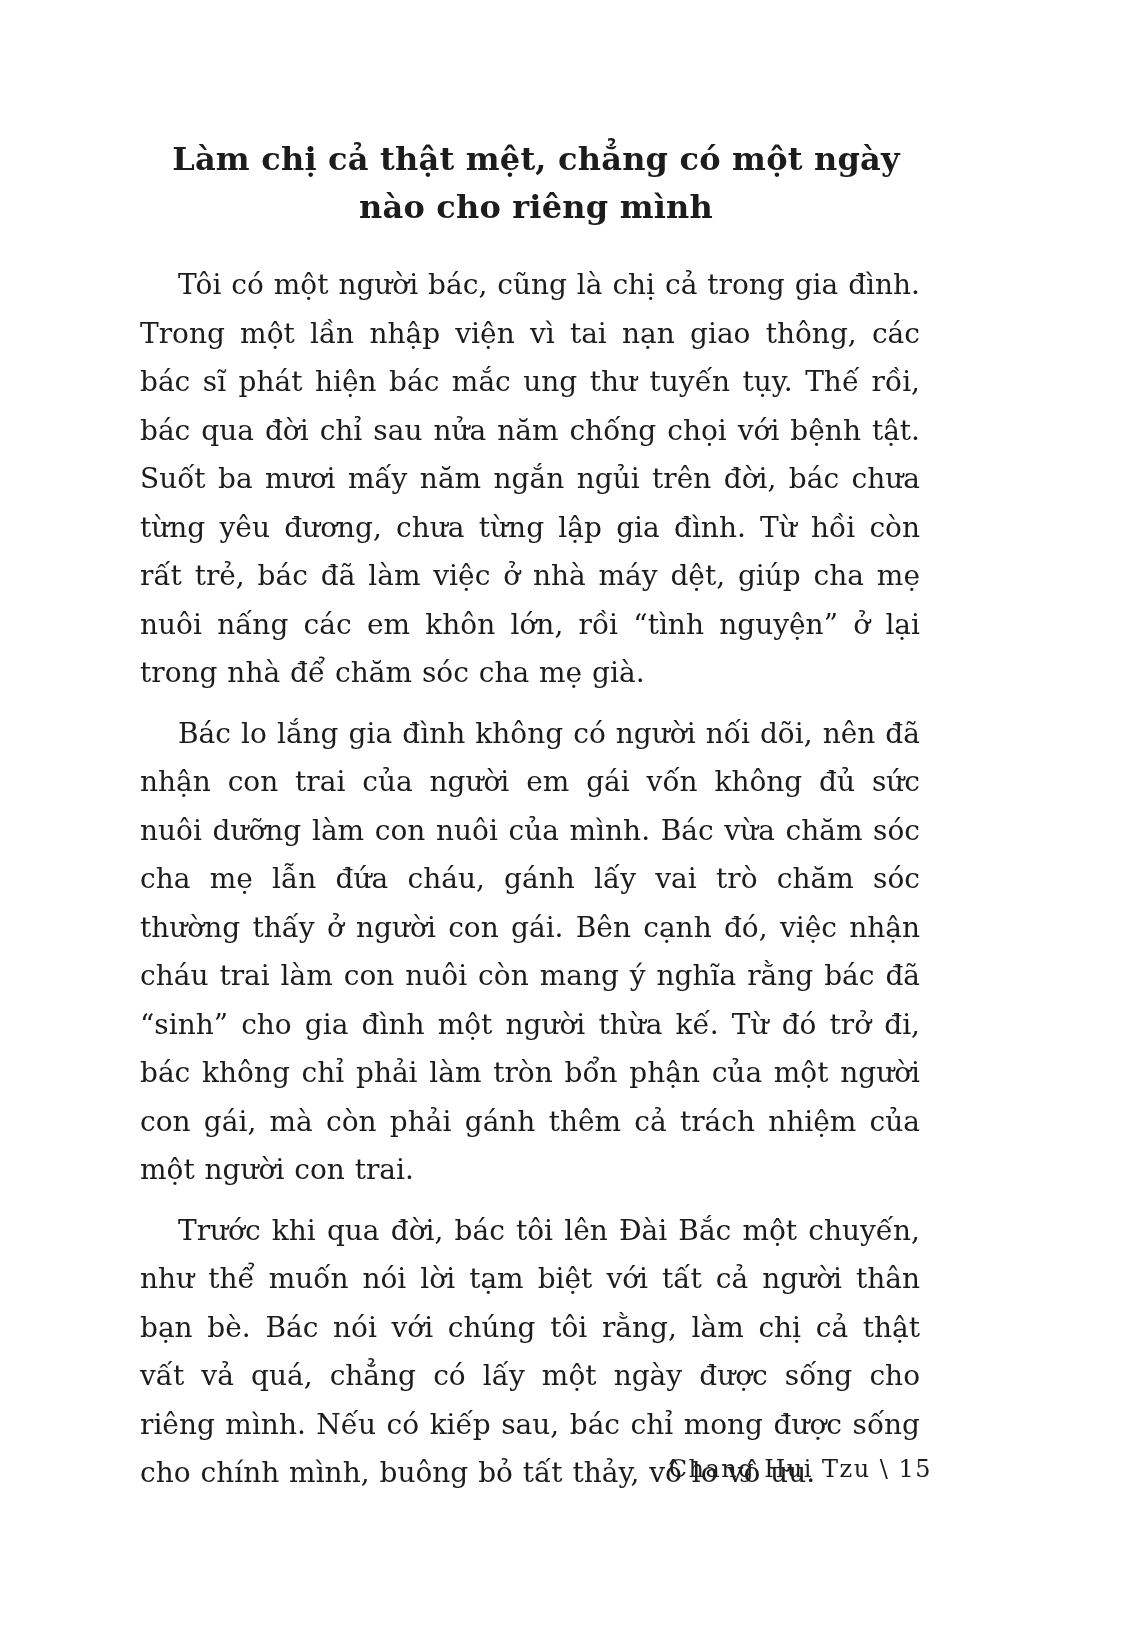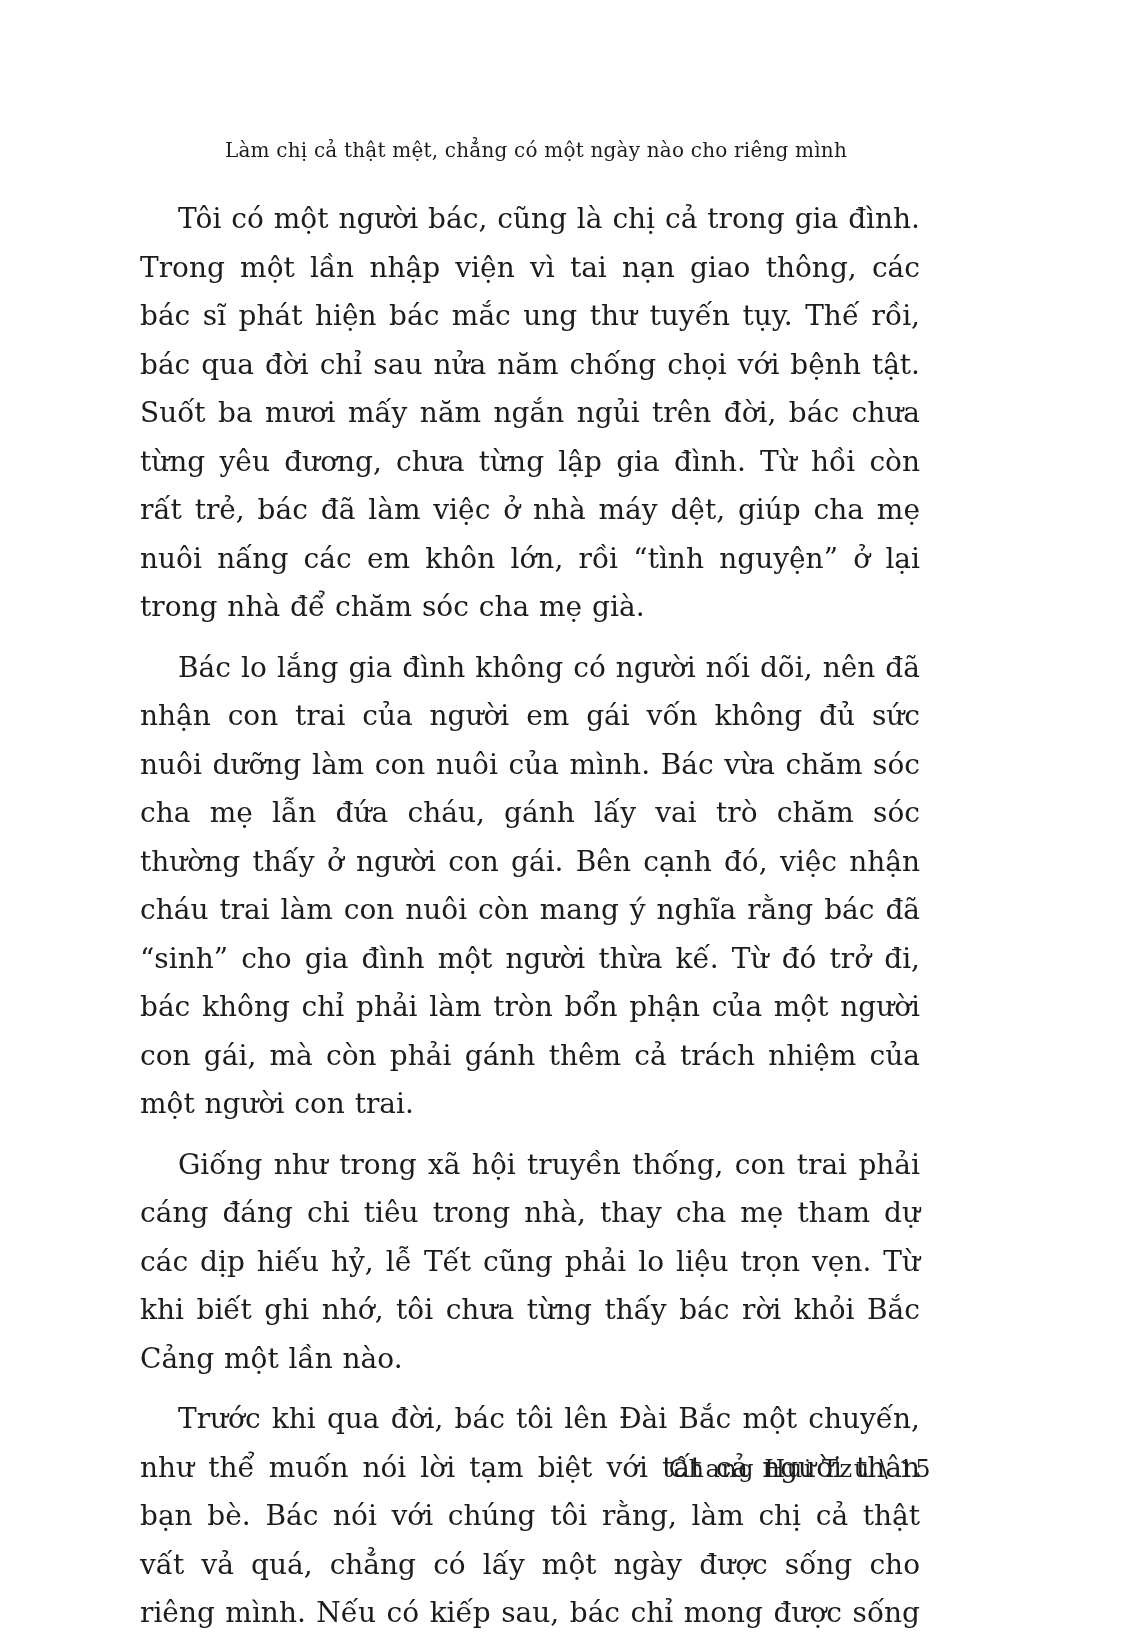--- a/index.html
+++ b/index.html
@@ -17,22 +17,22 @@
     color: #1c1c1c;
     overflow: hidden;
   }
   .text-block {
     position: absolute;
     left: 140px;
     top: 135px;
     width: 792px;
   }
   .chapter-title {
-    font-size: 20px;
-    font-weight: 400;
+    font-size: 32px;
+    font-weight: 700;
     text-align: center;
     margin: 0 0 30px 0;
     line-height: 1.5;
     letter-spacing: 0.2px;
   }
   .body-paragraph {
     font-size: 28px;
     line-height: 48.5px;
     text-align: justify;
     text-indent: 38px;
@@ -51,17 +51,16 @@
   }
 </style>
 </head>
 <body>
 
 <div class="page">
   <div class="text-block">
     <h1 class="chapter-title">Làm chị cả thật mệt, chẳng có một ngày nào cho riêng mình</h1>
     <p class="body-paragraph">Tôi có một người bác, cũng là chị cả trong gia đình. Trong một lần nhập viện vì tai nạn giao thông, các bác sĩ phát hiện bác mắc ung thư tuyến tụy. Thế rồi, bác qua đời chỉ sau nửa năm chống chọi với bệnh tật. Suốt ba mươi mấy năm ngắn ngủi trên đời, bác chưa từng yêu đương, chưa từng lập gia đình. Từ hồi còn rất trẻ, bác đã làm việc ở nhà máy dệt, giúp cha mẹ nuôi nấng các em khôn lớn, rồi “tình nguyện” ở lại trong nhà để chăm sóc cha mẹ già.</p>
     <p class="body-paragraph">Bác lo lắng gia đình không có người nối dõi, nên đã nhận con trai của người em gái vốn không đủ sức nuôi dưỡng làm con nuôi của mình. Bác vừa chăm sóc cha mẹ lẫn đứa cháu, gánh lấy vai trò chăm sóc thường thấy ở người con gái. Bên cạnh đó, việc nhận cháu trai làm con nuôi còn mang ý nghĩa rằng bác đã “sinh” cho gia đình một người thừa kế. Từ đó trở đi, bác không chỉ phải làm tròn bổn phận của một người con gái, mà còn phải gánh thêm cả trách nhiệm của một người con trai.</p>
-    <p class="body-paragraph">Giống như trong xã hội truyền thống, con trai phải cáng đáng chi tiêu trong nhà, thay cha mẹ tham dự các dịp hiếu hỷ, lễ Tết cũng phải lo liệu trọn vẹn. Từ khi biết ghi nhớ, tôi chưa từng thấy bác rời khỏi Bắc Cảng một lần nào.</p>
     <p class="body-paragraph">Trước khi qua đời, bác tôi lên Đài Bắc một chuyến, như thể muốn nói lời tạm biệt với tất cả người thân bạn bè. Bác nói với chúng tôi rằng, làm chị cả thật vất vả quá, chẳng có lấy một ngày được sống cho riêng mình. Nếu có kiếp sau, bác chỉ mong được sống cho chính mình, buông bỏ tất thảy, vô lo vô ưu.</p>
   </div>
   <div class="page-footer">Chang Hui Tzu \ 15</div>
 </div>
 
 </body></html>

